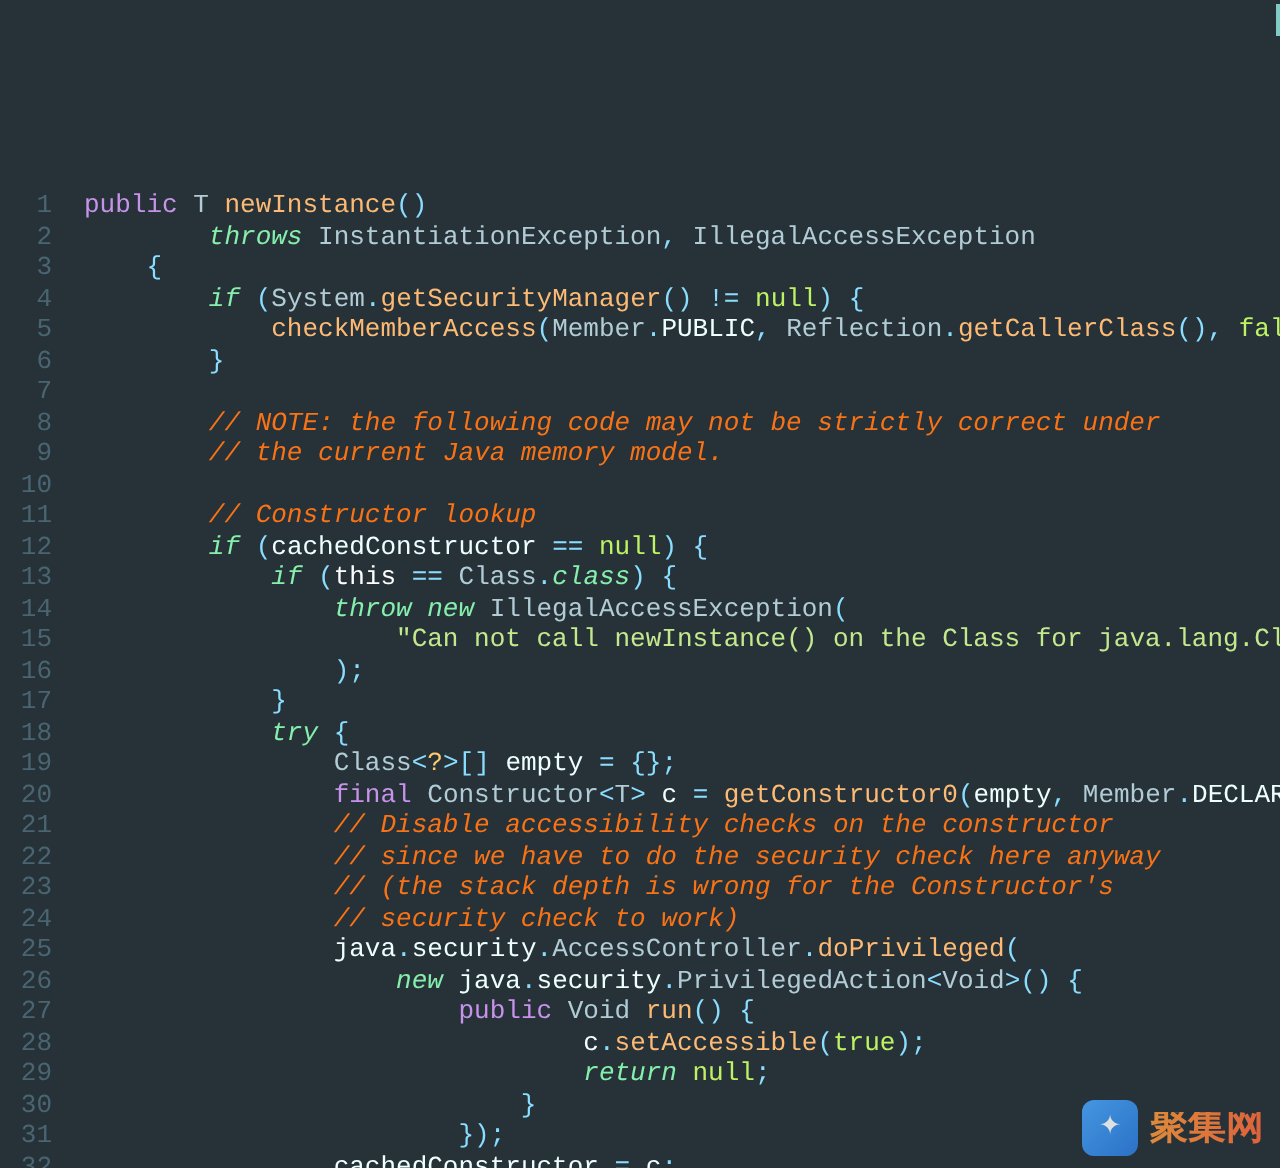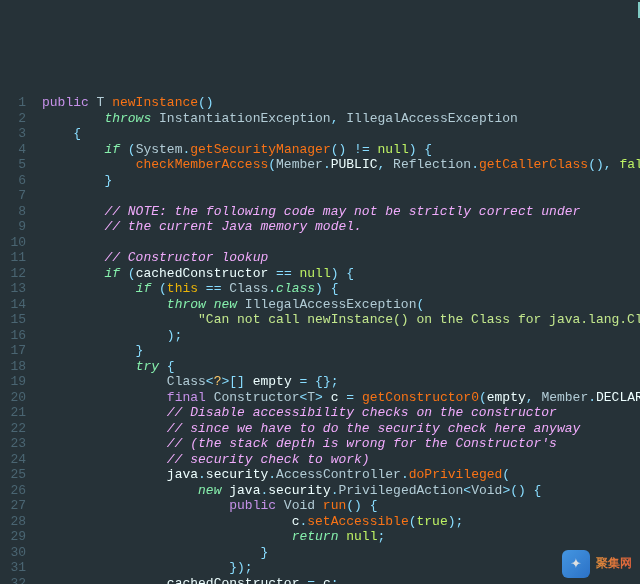--- a/index.html
+++ b/index.html
@@ -31,26 +31,26 @@
     position: absolute;
     top: 2px;
     right: 0;
     width: 2px;
     height: 15.5px;
     background: #80CBC4;
   }
   .c-purple { color: #C792EA; }
   .c-yellow { color: #FFCB6B; }
   .c-type   { color: #B2CCD6; }
-  .c-fn     { color: #f97316; }
+  .c-fn     { color: #fdba74; }
   .c-punc   { color: #89DDFF; }
   .c-white  { color: #EEFFFF; }
-  .c-red    { color: #eab308; }
+  .c-red    { color: #ffffff; }
   .c-green  { color: #C3E88D; }
-  .c-comm   { color: #f0abfc; font-style: italic; text-align: right; }
+  .c-comm   { color: #f97316; font-style: italic; text-align: right; }
   .c-kw2    { color: #86efac; font-style: italic; }
   .c-null   { color: #bef264; }
 
   .watermark {
     position: absolute;
     right: 8px;
     bottom: 6px;
     display: flex;
     align-items: center;
     gap: 6px;
@@ -58,21 +58,21 @@
   }
   .watermark .wm-icon {
     width: 28px; height: 28px;
     border-radius: 6px;
     background: linear-gradient(135deg,#4aa8ff,#2d7de0);
     display:flex;align-items:center;justify-content:center;
     font-size: 18px; color:#fff;
   }
   .watermark .wm-text {
     font-family: Liberation Serif, serif;
-    font-size: 12px;
+    font-size: 19px;
     background: linear-gradient(90deg,#ff9a3c,#ff6a3c);
     -webkit-background-clip: text;
     background-clip: text;
     color: transparent;
     font-weight: 600;
   }
 </style>
 </head>
 <body>
 

